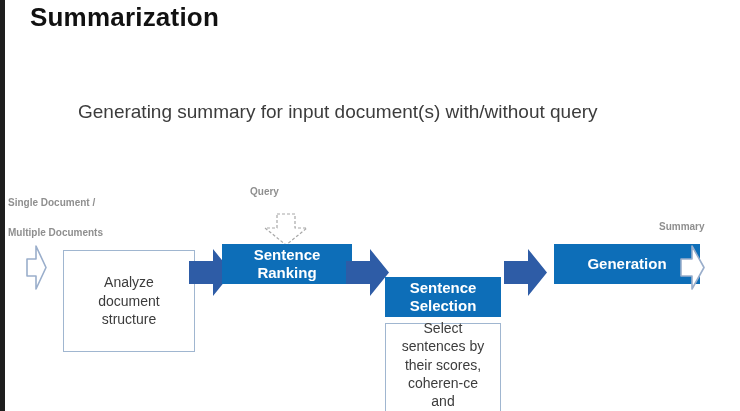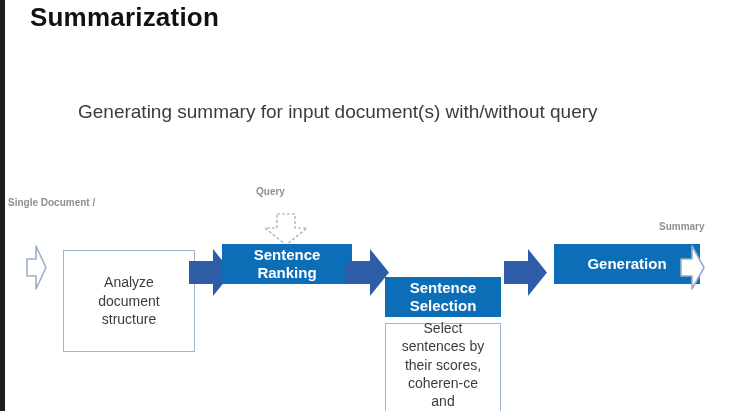--- a/index.html
+++ b/index.html
@@ -32,21 +32,21 @@
   }
   .slide-subtitle{
     position:absolute;left:78px;top:101px;
     font-size:19px;color:var(--body-text,#3c3c3c);
   }
   .muted-label{
     position:absolute;
     font-size:10px;font-weight:bold;color:var(--muted-label-text,#8f8f8f);
   }
   #input-label{left:8px;top:188px;line-height:30px;}
-  #query-label{left:256px;top:186px;}
+  #query-label{left:250px;top:186px;}
   #summary-label{left:659px;top:221px;}
   .stage{position:absolute;top:244px;}
   .stage-header{
     height:40px;
     background:var(--stage-header-bg,#0d6eb8);
     color:#ffffff;font-weight:bold;font-size:15px;line-height:1.22;
     display:flex;align-items:center;justify-content:center;text-align:center;
     padding:0 14px;
   }
   .stage-desc{
@@ -66,20 +66,21 @@
 <body>
 
 <div class="edge-bar"></div>
 
 <h1 class="slide-title">Summarization</h1>
 
 <div class="slide-subtitle">Generating summary for input document(s) with/without query</div>
 
 <div class="muted-label" id="input-label">
   <div>Single Document /</div>
+  <div>Multiple Documents</div>
 </div>
 
 <div class="muted-label" id="query-label">Query</div>
 
 <div class="muted-label" id="summary-label">Summary</div>
 
 <svg class="arrow-svg" style="left:25px;top:244px;" width="23" height="47" viewBox="0 0 23 47">
   <polygon class="hollow-shape" points="2,15 11,15 11,2 21,23.5 11,45 11,32 2,32"></polygon>
 </svg>
 

